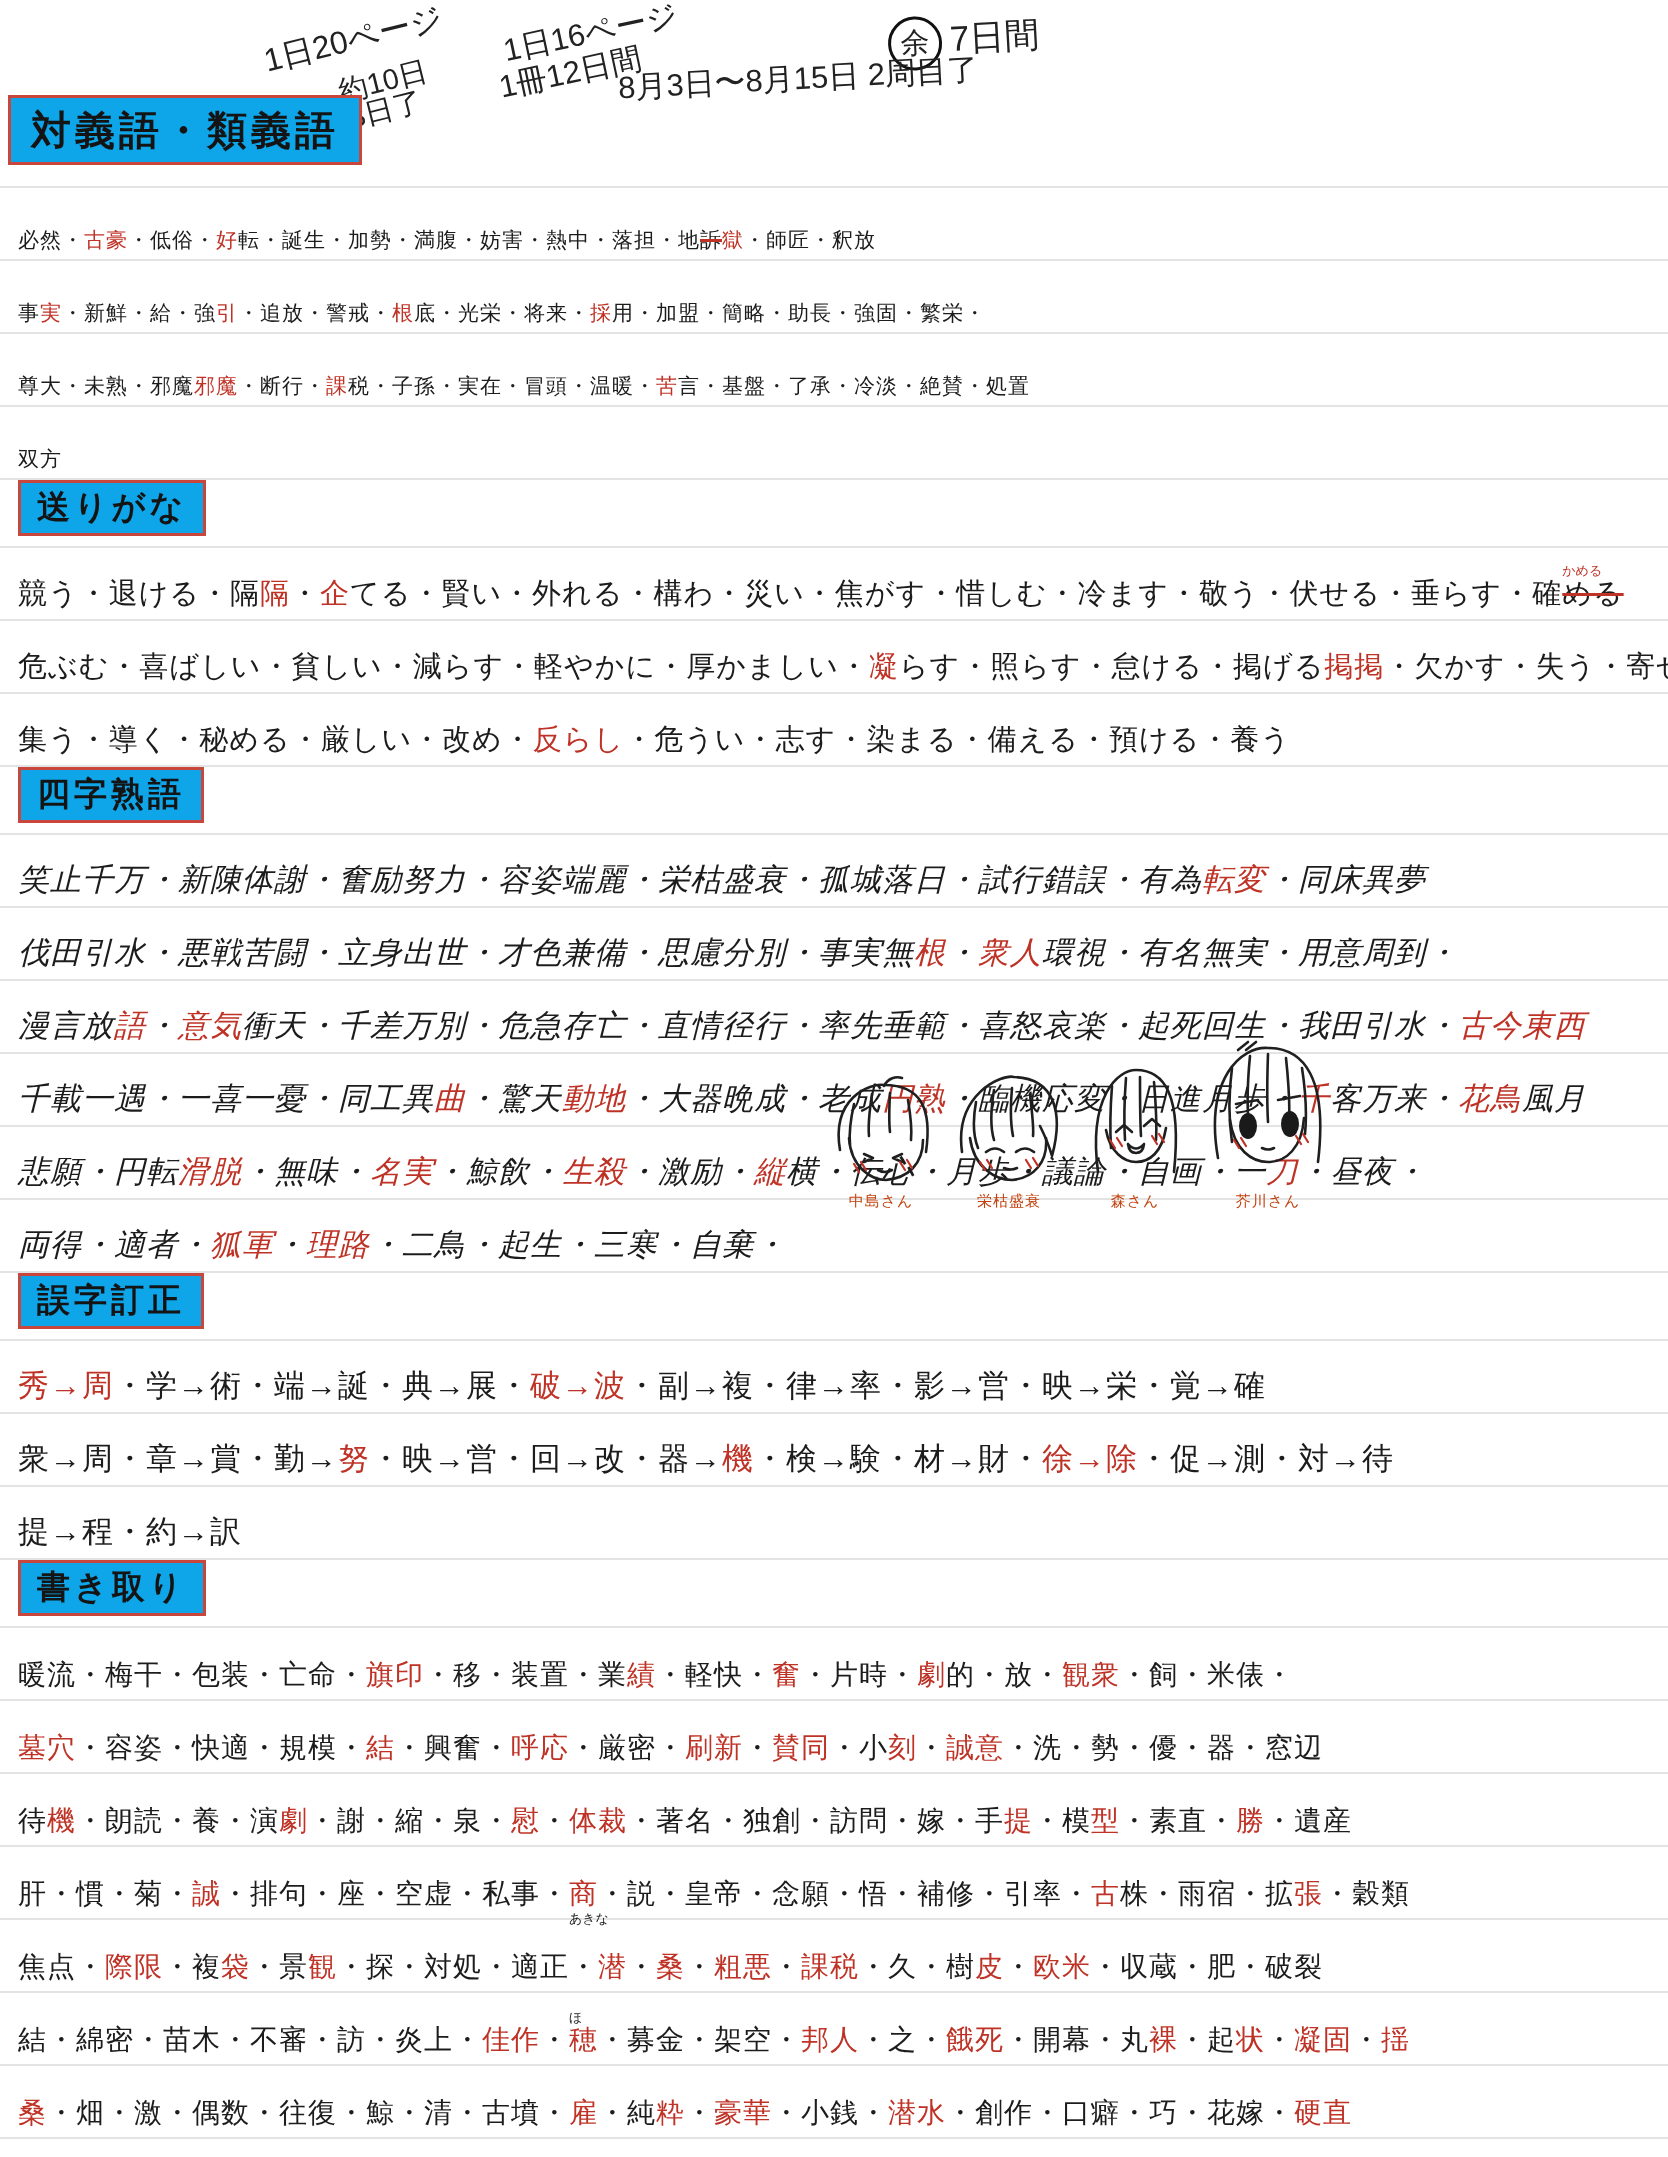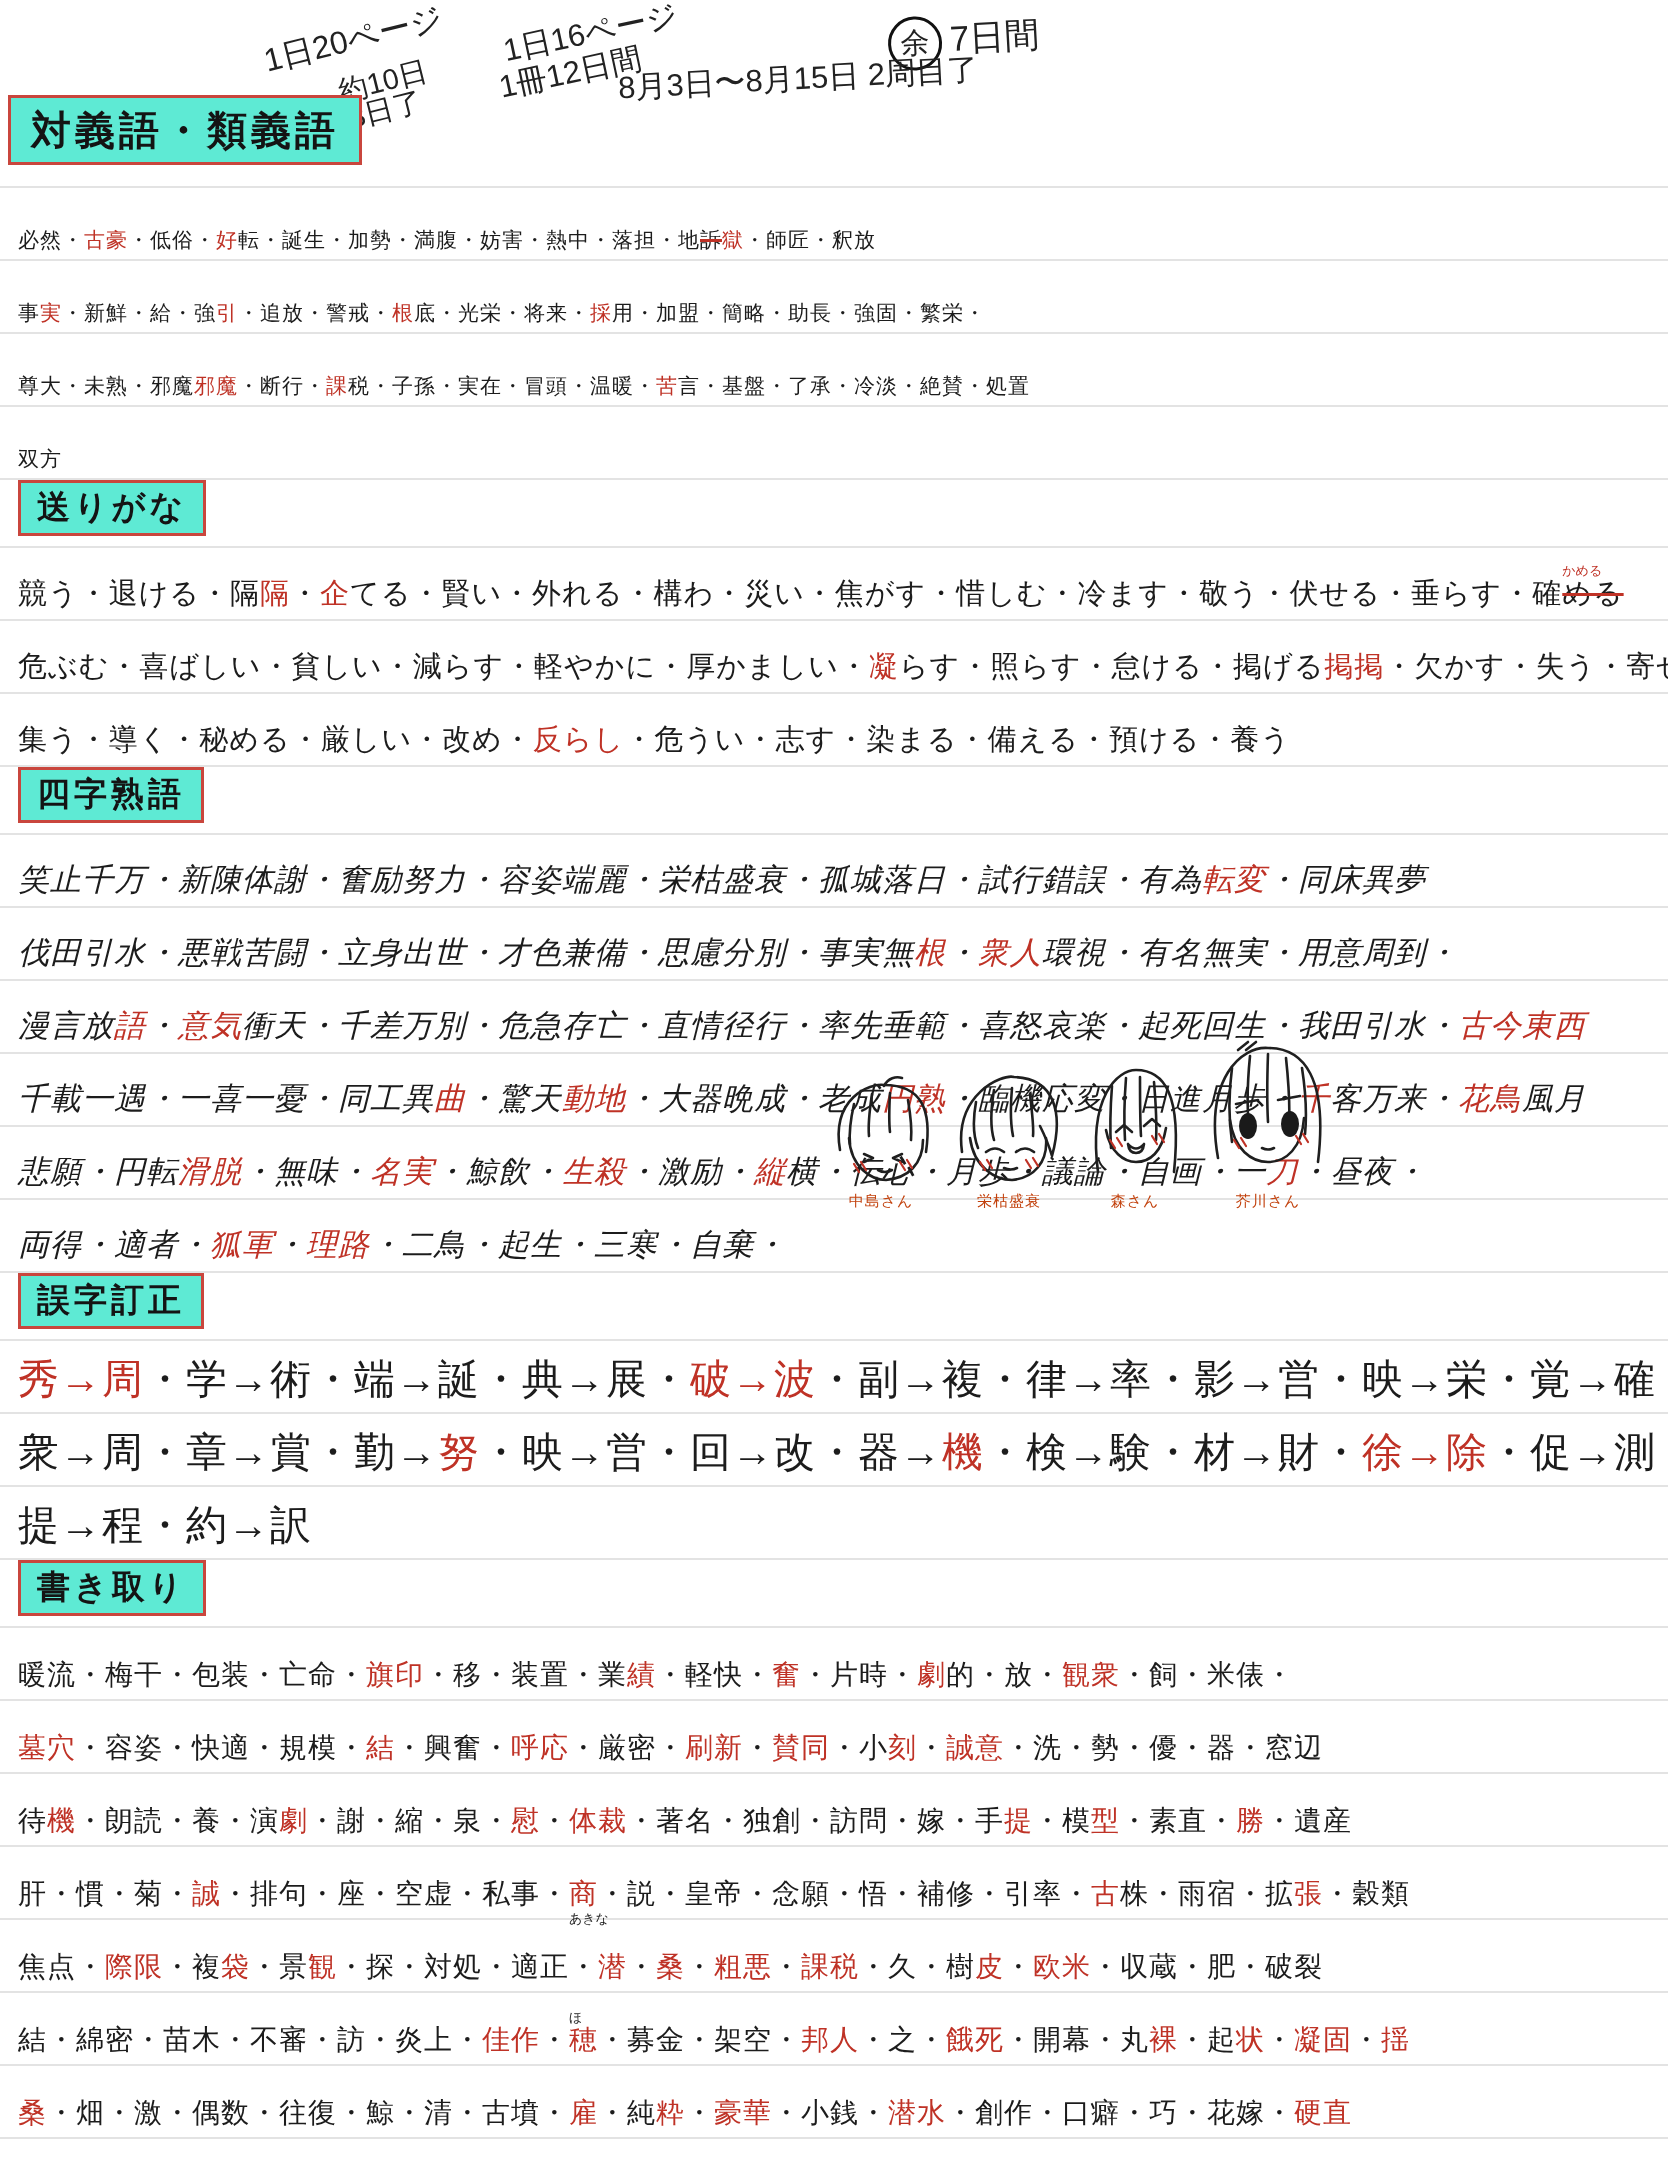--- a/index.html
+++ b/index.html
@@ -4,30 +4,30 @@
 <style>
   html,body{margin:0;padding:0;background:#888;}
   .page{position:relative;width:1668px;height:2157px;background:#ffffff;overflow:hidden;
         font-family:"Liberation Sans","DejaVu Sans",sans-serif;color:#1c1c1c;}
   
   #rows{position:absolute;left:0;top:186px;width:1668px;border-top:2px solid #e3e3e3;}
   .row{height:66px;border-bottom:2px solid #e3e3e3;padding-left:18px;display:flex;
        align-items:flex-end;padding-bottom:5px;white-space:nowrap;letter-spacing:1px;
        box-sizing:content-box;position:relative;}
   .s0 .ln{font-size:21px;} .s1 .ln{font-size:29px;} .s2 .ln{font-size:31px;font-style:italic;}
-  .s3 .ln{font-size:41px;} .s4 .ln{font-size:28px;}
+  .s3 .ln{font-size:31px;} .s4 .ln{font-size:28px;}
   .ln{display:inline;}
   .red{color:#bf3226;}
   .blk{color:#1c1c1c;}
   .strike{text-decoration:line-through;text-decoration-color:#bf3226;text-decoration-thickness:3px;}
   .hasruby{position:relative;}
   .ruby{position:absolute;left:0;font-size:13px;letter-spacing:0;white-space:nowrap;line-height:1;}
   .ruby.o{top:-13px;} .ruby.u{bottom:-16px;}
   
-  .hdrbox{display:inline-block;background:#5eead4;border:3px solid #c9463d;
+  .hdrbox{display:inline-block;background:#0ea5e9;border:3px solid #c9463d;
           padding:4px 16px 6px 16px;font-size:33px;font-weight:bold;color:#141414;
           letter-spacing:4px;line-height:1.2;}
   .hdr-row{align-items:flex-start;padding-bottom:0;}
   .hdr1{position:absolute;left:8px;top:95px;font-size:40px;padding:8px 20px;z-index:3;}
   
   .note{position:absolute;font-size:29px;color:#222;white-space:nowrap;z-index:2;}
   .circ{display:inline-flex;width:48px;height:48px;border:3px solid #111;border-radius:50%;
         align-items:center;justify-content:center;font-size:29px;margin-right:8px;vertical-align:middle;}
   
   #doodles{position:absolute;left:826px;top:1016px;width:500px;height:195px;display:flex;

